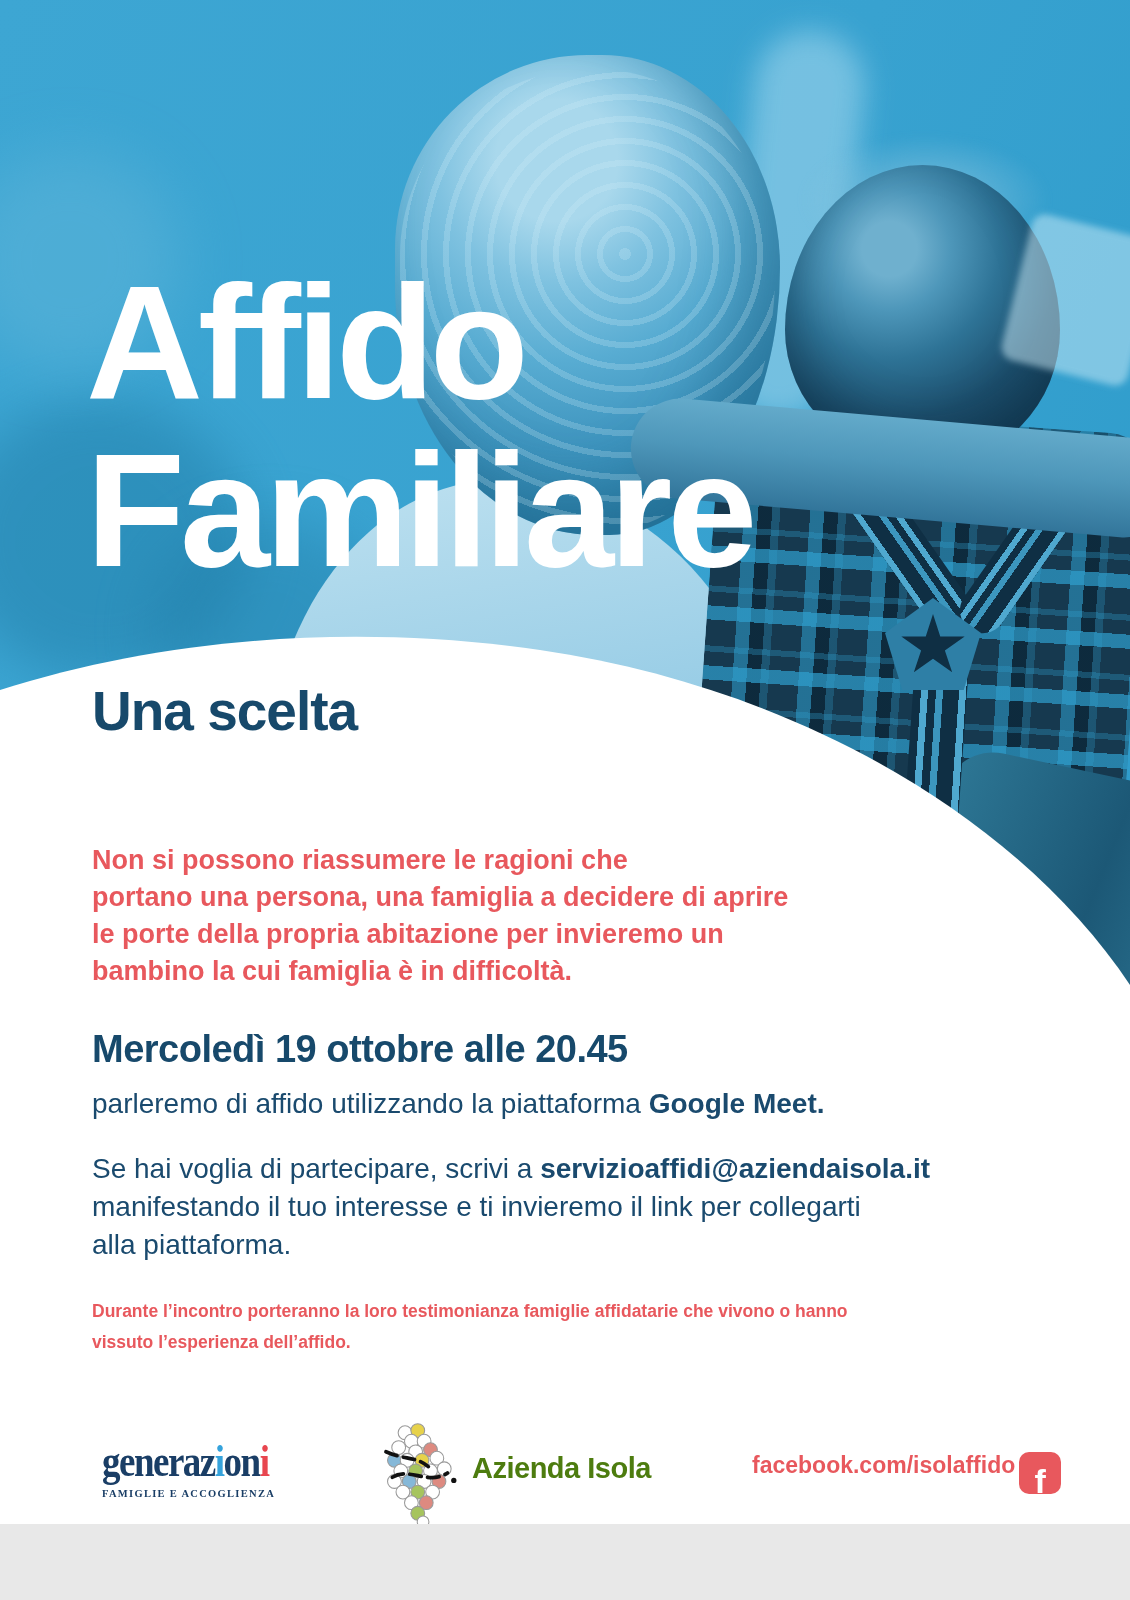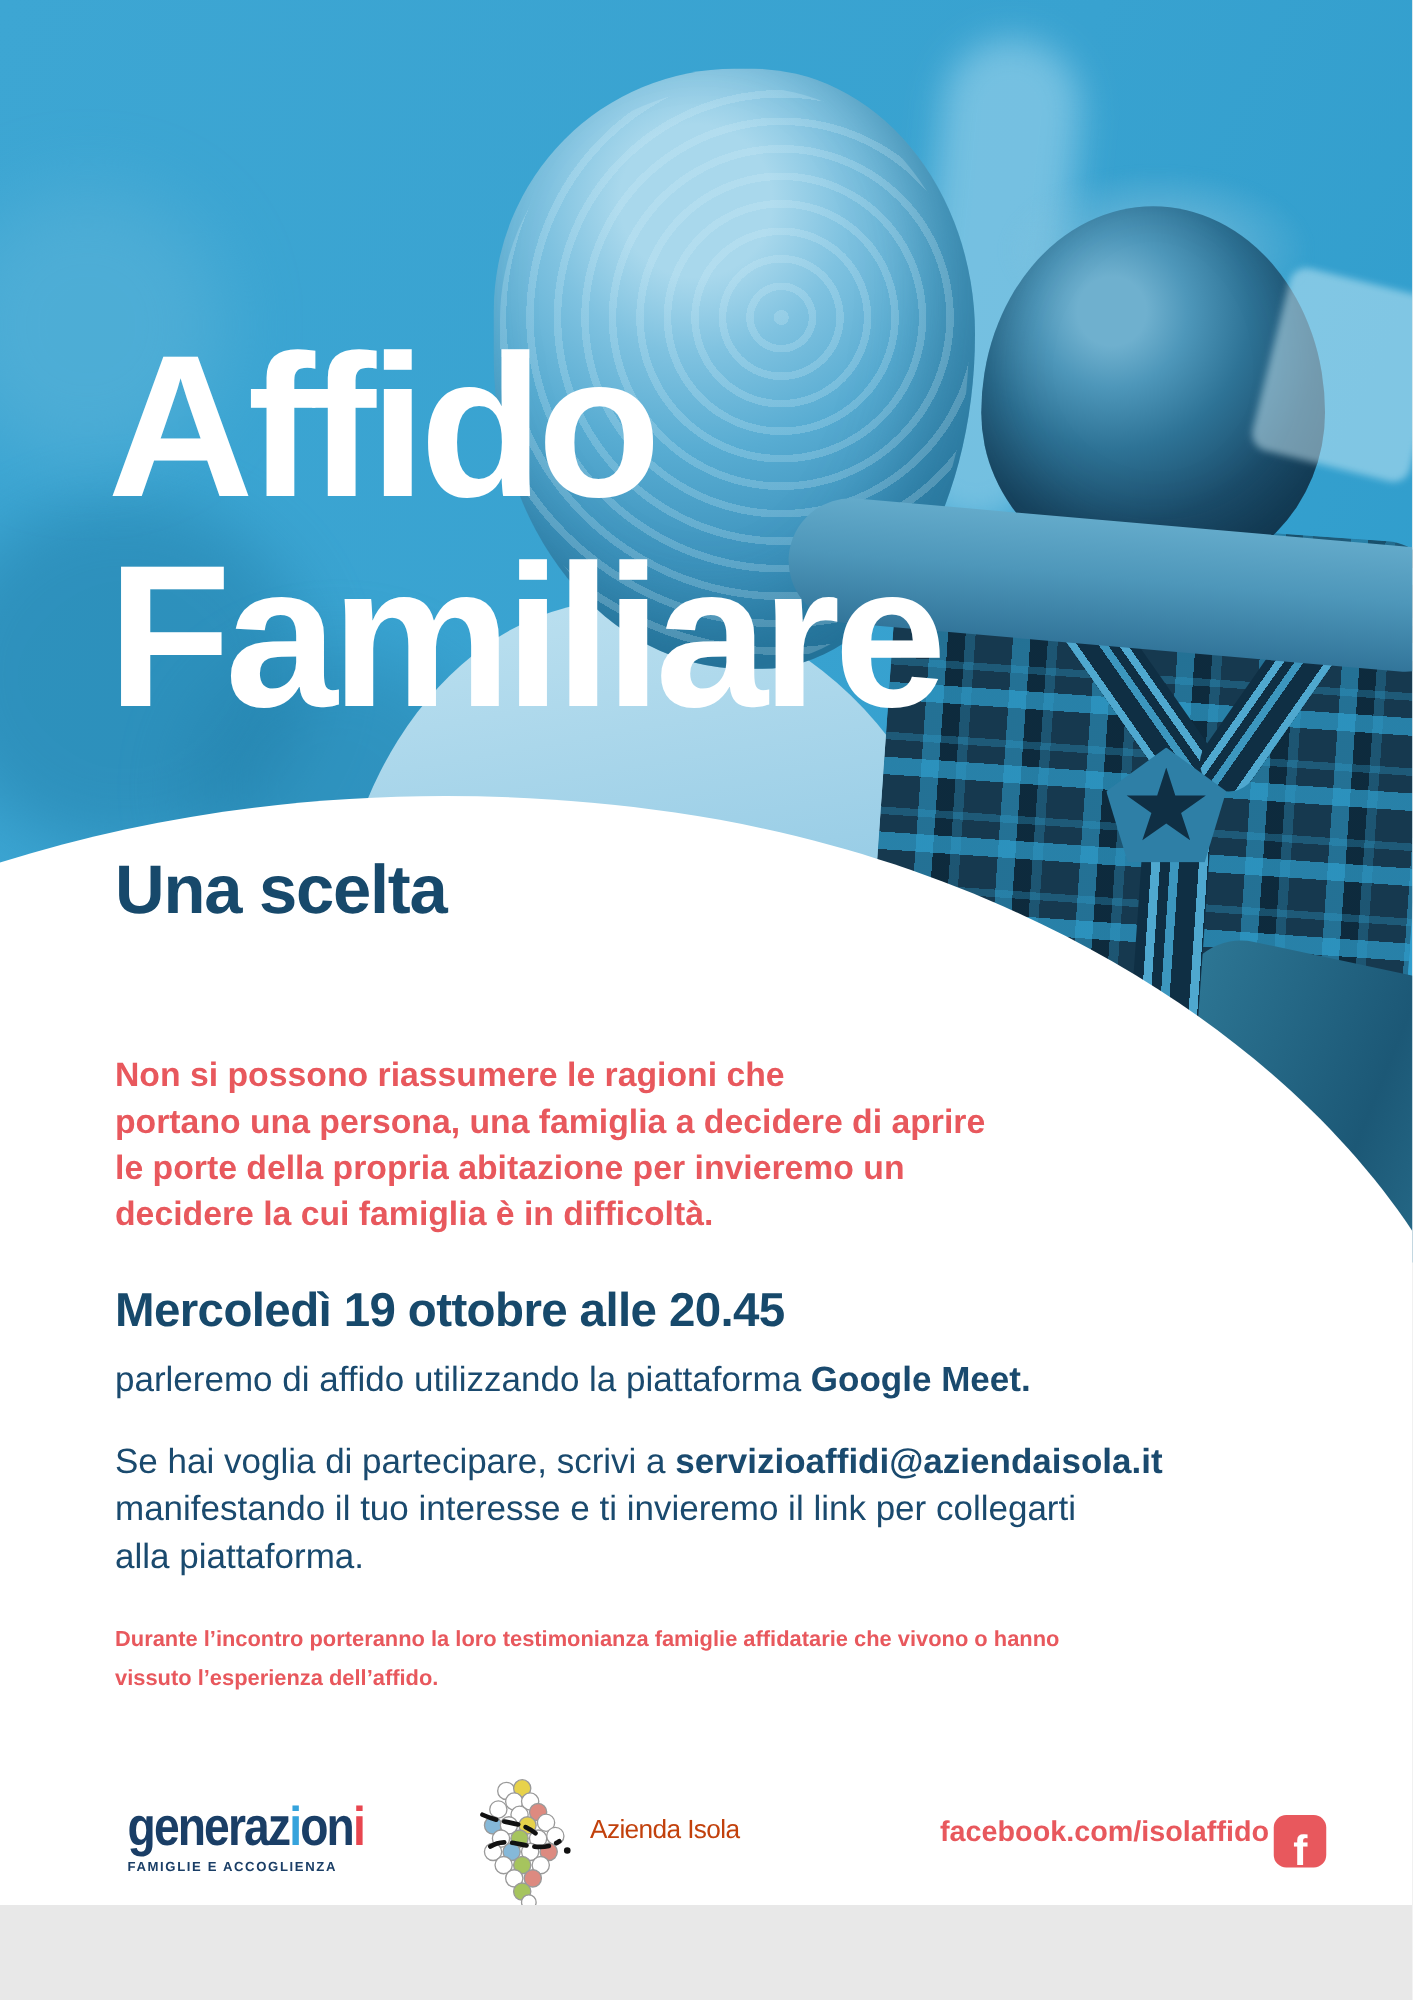--- a/index.html
+++ b/index.html
@@ -60,26 +60,26 @@
   .layer{position:absolute;z-index:3;}
   .title{left:86px;top:258px;color:#FFFFFF;font-weight:bold;font-size:162px;line-height:168px;letter-spacing:-5px;}
   .subtitle{left:92px;top:676px;color:#17496B;font-weight:bold;font-size:55px;line-height:71px;letter-spacing:-1px;}
   .intro{left:92px;top:842px;color:#E8585D;font-weight:bold;font-size:27px;line-height:37px;white-space:nowrap;}
   .event-heading{left:92px;top:1028px;color:#17496B;font-weight:bold;font-size:38px;letter-spacing:-.5px;white-space:nowrap;}
   .event-detail{left:92px;top:1088px;color:#1A4A6E;font-size:28px;white-space:nowrap;}
   .invite{left:92px;top:1150px;color:#1A4A6E;font-size:28px;line-height:38px;white-space:nowrap;}
   .bold{font-weight:bold;}
   .note{left:92px;top:1296px;color:#E8585D;font-weight:bold;font-size:17.5px;line-height:31px;white-space:nowrap;}
   
-  .gen-logo{left:102px;top:1446px;}
+  .gen-logo{left:102px;top:1446px;font-family:Liberation Serif, serif;}
   .gen-word{font-weight:bold;font-size:37px;letter-spacing:-1.5px;line-height:38px;transform:scaleY(1.18);transform-origin:left bottom;}
   .gen-navy{color:#1A3E66;} .gen-blue{color:#35A3DC;} .gen-red{color:#E8464F;}
   .gen-tagline{color:#1A3E66;font-weight:bold;font-size:10.5px;letter-spacing:1.3px;margin-top:4px;}
   .azienda-icon{left:382px;top:1420px;width:80px;height:106px;}
-  .azienda-label{left:472px;top:1452px;color:#c2410c;font-weight:normal;font-size:21px;letter-spacing:-.5px;white-space:nowrap;}
+  .azienda-label{left:472px;top:1452px;color:#4d7c0f;font-weight:bold;font-size:29px;letter-spacing:-.5px;white-space:nowrap;}
   .fb{left:752px;top:1452px;display:flex;align-items:flex-start;gap:4px;cursor:pointer;}
   .fb-text{color:#E8585D;font-weight:bold;font-size:23px;white-space:nowrap;}
   .fb-icon{width:42px;height:42px;border-radius:10px;background:#E8585D;color:#fff;
     font-weight:bold;font-size:34px;line-height:1;display:flex;align-items:flex-end;justify-content:center;overflow:hidden;}
   .fb-icon span{display:block;margin-bottom:-4px;}
 </style>
 </head>
 <body>
 
 <div class="poster">
@@ -115,21 +115,21 @@
   </div>
 
   <div class="layer subtitle">
     <div>Una scelta</div>
   </div>
 
   <div class="layer intro">
     <div>Non si possono riassumere le ragioni che</div>
     <div>portano una persona, una famiglia a decidere di aprire</div>
     <div>le porte della propria abitazione per invieremo un</div>
-    <div>decidere la cui famiglia è in difficoltà.</div>
+    <div>bambino la cui famiglia è in difficoltà.</div>
   </div>
 
   <div class="layer event-heading">Mercoledì 19 ottobre alle 20.45</div>
 
   <div class="layer event-detail">
     <span>parleremo di affido utilizzando la piattaforma </span><span class="bold">Google Meet.</span>
   </div>
 
   <div class="layer invite">
     <div>

